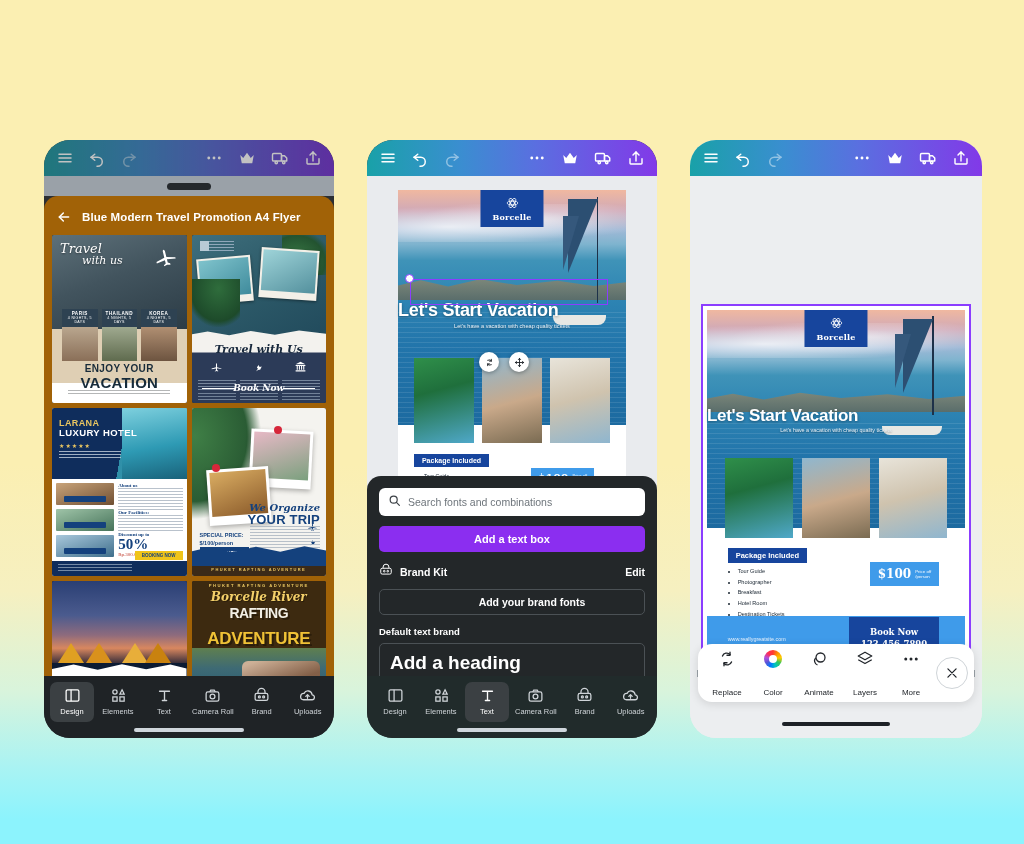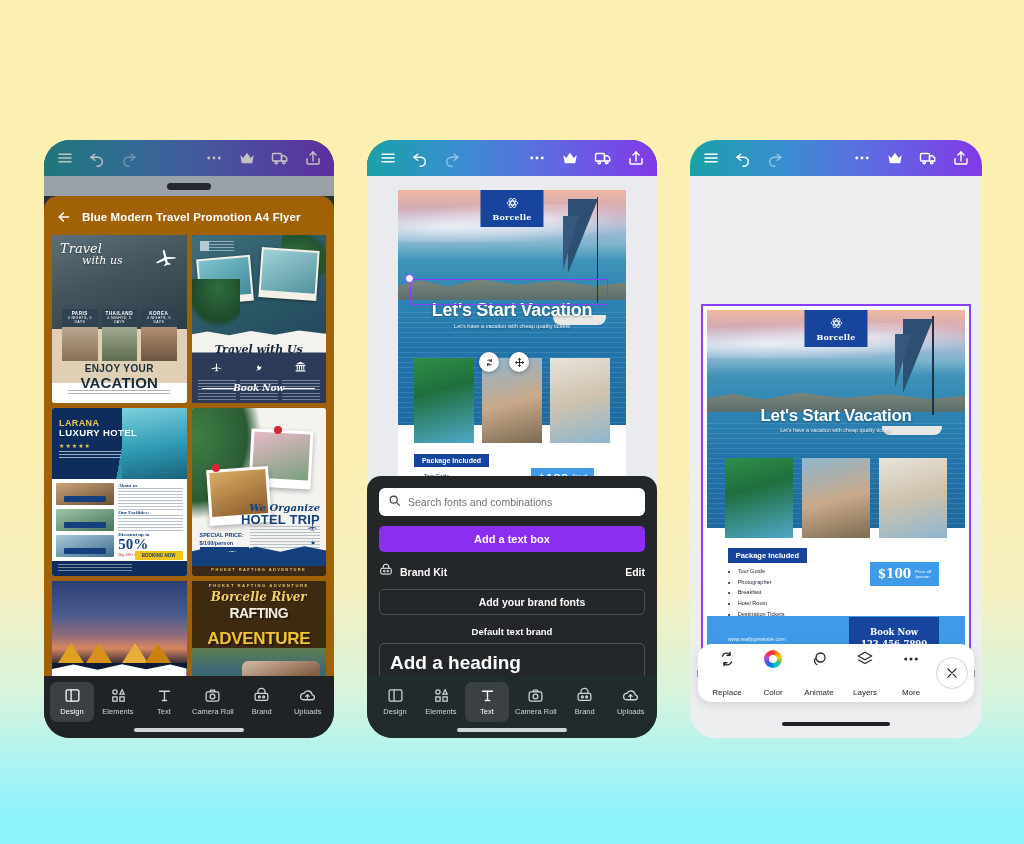--- a/index.html
+++ b/index.html
@@ -254,21 +254,21 @@
     border-left:0 solid transparent; border-right:30px solid transparent; border-top:74px solid #2c4f72; }
   .lv .boat .sail2 { position:absolute; right:46%; top:12%; width:0; height:0;
     border-right:16px solid transparent; border-top:54px solid #35587c; }
   .lv .boat .mast { position:absolute; right:17%; top:-2%; width:1.5px; height:78%; background:#1d3149; }
   .lv .boat .hull { position:absolute; right:6%; bottom:8%; width:78%; height:7%;
     background:#e8e8e4; border-radius:0 0 8px 8px; }
   .lv .brand { position:absolute; left:50%; transform:translateX(-50%); top:0;
     background:#17459d; color:#fff; text-align:center; padding:6px 12px 5px; }
   .lv .brand .bmark { width:14px; height:14px; margin:0 auto 2px; color:#fff; }
   .lv .brand .bname { font-weight:800; font-size:8px; letter-spacing:.2px; font-family:"DejaVu Serif",serif; }
-  .lv .headline { position:absolute; left:0; right:0; color:#fff; text-align:center;
+  .lv .headline { position:absolute; left:0; right:0; color:#fff; 
     font-weight:800; letter-spacing:-.3px; text-shadow:0 1px 3px rgba(0,0,0,.35); }
   .lv .subline { position:absolute; left:0; right:0; color:#eaf2f9; text-align:center;
     text-shadow:0 1px 2px rgba(0,0,0,.4); }
   .lv .thumbs { position:absolute; left:7%; right:7%; display:flex; gap:4%; }
   .lv .thumbs .th { flex:1; background:#cfd6d9; }
   .lv .th.t1 { background:linear-gradient(165deg,#2f8f4a 0%,#1f6f3c 38%,#4fa8c9 100%); }
   .lv .th.t2 { background:linear-gradient(165deg,#8fb7cf 0%,#c9a98a 52%,#7a6b52 100%); }
   .lv .th.t3 { background:linear-gradient(165deg,#e8e4da 0%,#cfc3ae 48%,#8fb6cf 100%); }
   .lv .pkg { position:absolute; background:#17459d; color:#fff; font-weight:800; }
   .lv .plist { position:absolute; color:#1b2733; }
@@ -285,21 +285,21 @@
   .selbox { position:absolute; border:1.5px solid #8b3dff; }
   .selhandle { position:absolute; width:9px; height:9px; border-radius:50%; background:#fff;
     border:1.5px solid #8b3dff; }
   .round-btn { position:absolute; width:20px; height:20px; border-radius:50%; background:#fff;
     box-shadow:0 1px 4px rgba(0,0,0,.35); display:flex; align-items:center; justify-content:center; color:#20242a; }
   .round-btn svg { width:11px; height:11px; }
 
   
   .sheet {
     position:absolute; left:0; right:0; bottom:0; height:200px;
-    background:#232729; border-radius:14px 14px 0 0; padding:12px 12px 0; z-index:5;text-align:center;
+    background:#232729; border-radius:14px 14px 0 0; padding:12px 12px 0; z-index:5;
   }
   .searchbar { height:28px; background:#fff; border-radius:6px; display:flex; align-items:center;
     gap:7px; padding:0 9px; }
   .searchbar svg { width:13px; height:13px; color:#3c4146; flex:0 0 auto; }
   .searchbar .ph { color:#6e757b; font-size:10.5px; }
   .addbox { margin-top:10px; height:26px; border-radius:5px; background:#8b2ef0; color:#fff;
     display:flex; align-items:center; justify-content:center; font-size:11px; font-weight:700; }
   .brandrow { margin-top:11px; display:flex; align-items:center; gap:7px; color:#fff; }
   .brandrow svg { width:14px; height:14px; }
   .brandrow .bk { font-size:10.5px; font-weight:700; }
@@ -513,21 +513,21 @@
           <div class="leaf"></div>
           <div class="pB">
               <i></i>
             </div>
             <div class="pin b"></div>
           <div class="pA">
               <i></i>
             </div>
             <div class="pin a"></div>
           <div class="org">We Organize</div>
-          <div class="trip">HOTEL TRIP</div>
+          <div class="trip">YOUR TRIP</div>
           <div class="icons">
             <svg viewBox="0 0 24 24" fill="currentColor">
                 <path d="M21 15.5l-8-2.2V7.8c0-.9-.5-1.8-1-1.8s-1 .9-1 1.8v5.5l-8 2.2V17l8-1.3v3.1l-2 1.3V21l3-.7 3 .7v-1.3l-2-1.3v-3.1l8 1.3v-1.5z"></path>
               </svg>
             <svg viewBox="0 0 24 24" fill="currentColor">
                 <path d="M7 21c2-2 5-3 8-3l3-6-4 1-2-4-3 5 2 2-4 5z"></path>
               </svg>
           </div>
           <div class="dtxt"></div>
           <div class="sp">

